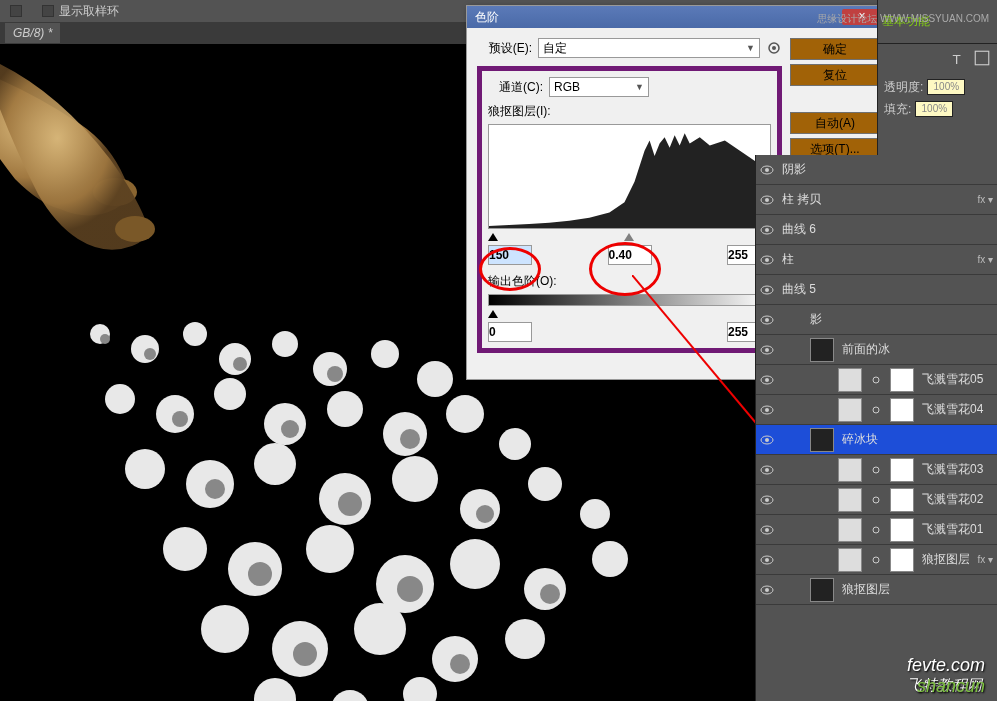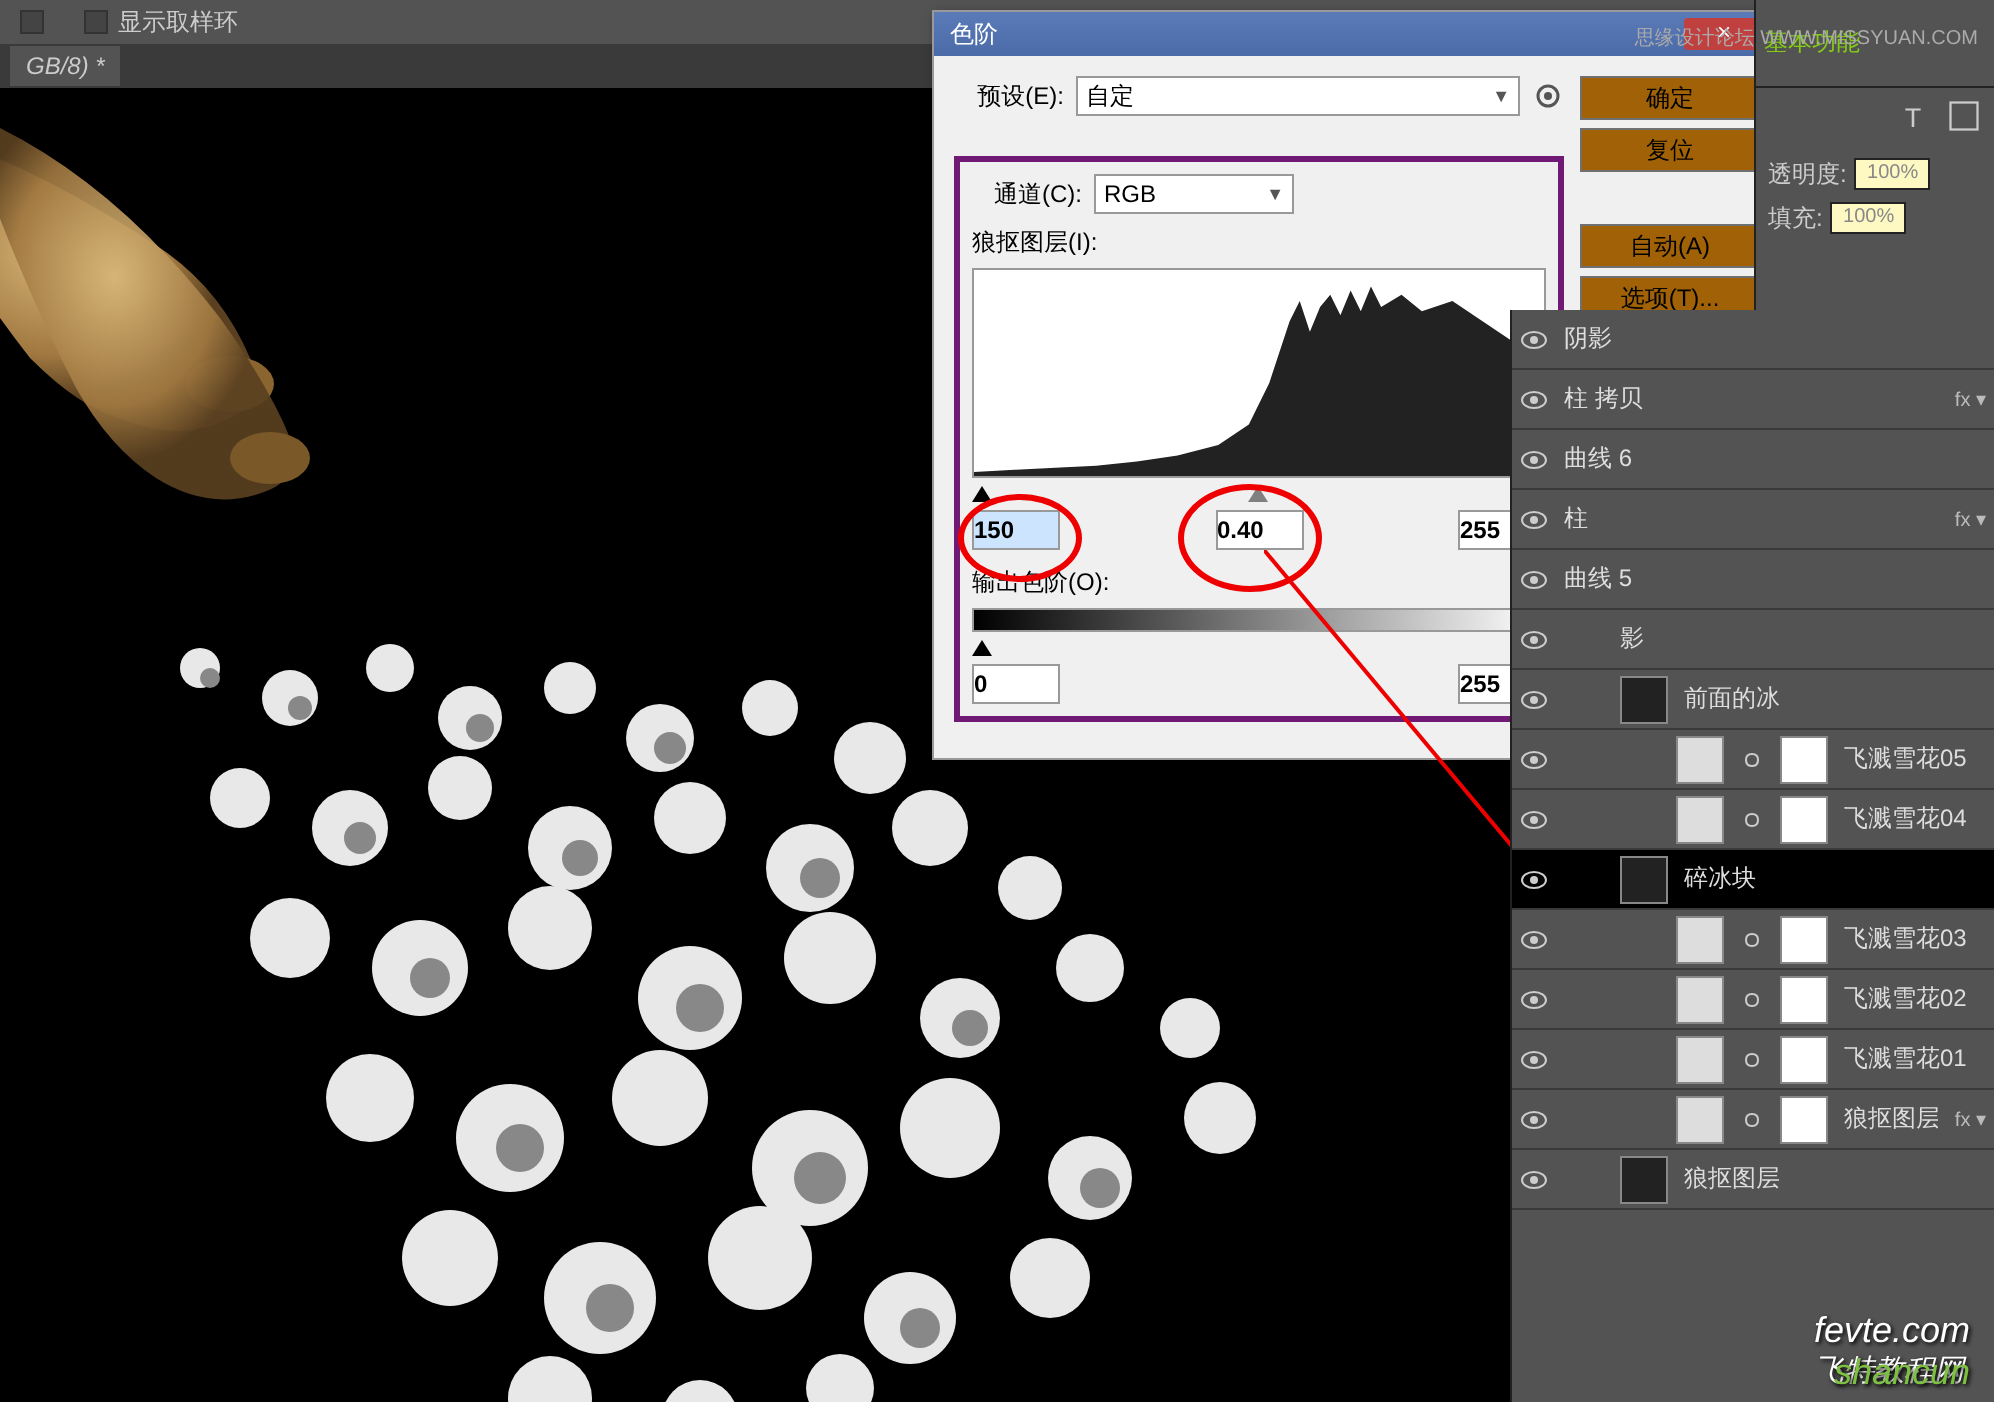--- a/index.html
+++ b/index.html
@@ -15,21 +15,21 @@
 .dialog-title{height:22px;background:linear-gradient(#5b7ab8,#4a6aa8);color:#fff;padding:3px 8px;display:flex;justify-content:space-between;align-items:center;}
 .close-btn{width:40px;height:16px;background:#c04040;color:#fff;text-align:center;line-height:14px;border-radius:2px;cursor:pointer;}
 .dialog-body{padding:10px;display:flex;gap:8px;}
 .dialog-left{flex:1;}
 .dialog-right{width:90px;display:flex;flex-direction:column;gap:4px;}
 .row{display:flex;align-items:center;gap:6px;margin-bottom:6px;}
 .label{width:55px;text-align:right;}
 .dropdown{flex:1;height:20px;border:1px solid #999;background:#fff;padding:0 4px;display:flex;align-items:center;justify-content:space-between;}
 .gear{width:16px;height:16px;}
 .btn{height:22px;border:1px solid #707070;background:#a16207;text-align:center;line-height:20px;cursor:pointer;}
-.fieldset{border:3px solid #701a75;padding:6px;margin-top:20px;}
+.fieldset{border:5px solid #701a75;padding:6px;margin-top:8px;}
 .histogram{height:105px;background:#fff;border:1px solid #999;margin-top:4px;position:relative;overflow:hidden;}
 .histo-svg{width:100%;height:100%;}
 .slider-track{height:10px;position:relative;margin-top:2px;}
 .tri{position:absolute;bottom:0;width:0;height:0;border-left:5px solid transparent;border-right:5px solid transparent;}
 .tri-black{border-bottom:8px solid #000;left:0;}
 .tri-gray{border-bottom:8px solid #808080;left:48%;}
 .tri-white{border-bottom:8px solid #fff;right:0;}
 .inputs-row{display:flex;justify-content:space-between;margin-top:4px;}
 .num-input{width:44px;height:20px;border:1px solid #999;background:#fff;text-align:left;line-height:18px;font-weight:bold;}
 .circle{position:absolute;border:3px solid #e00;border-radius:50%;pointer-events:none;}
@@ -38,21 +38,21 @@
 .eyedrop{width:18px;height:18px;}
 .preview-check{display:flex;align-items:center;gap:4px;}
 .right-panel{position:absolute;top:0;right:0;width:120px;height:701px;background:#535353;border-left:1px solid #222;}
 .rp-top{height:44px;border-bottom:1px solid #222;display:flex;align-items:center;justify-content:flex-end;padding:4px;}
 .rp-tool{width:18px;height:18px;}
 .rp-props{padding:4px 6px;color:#ccc;}
 .rp-prop-row{display:flex;align-items:center;gap:4px;height:22px;}
 .pct-box{width:38px;height:16px;background:#fef9c3;border:1px solid #222;color:#888;text-align:center;line-height:14px;font-size:10px;}
 .layers{position:absolute;top:155px;right:0;width:242px;height:546px;background:#535353;border-left:1px solid #222;}
 .layer-row{height:30px;display:flex;align-items:center;border-bottom:1px solid #3a3a3a;padding:0 4px;gap:8px;color:#ddd;}
-.layer-row.selected{background:#000000;}
+.layer-row.selected{background:#1d4ed8;}
 .eye{width:14px;height:14px;flex-shrink:0;}
 .thumb{width:24px;height:24px;background:#222;border:1px solid #888;flex-shrink:0;}
 .thumb.light{background:#ddd;}
 .link-ic{width:12px;height:12px;flex-shrink:0;}
 .mask-thumb{width:24px;height:24px;background:#fff;border:1px solid #888;flex-shrink:0;}
 .layer-name{flex:1;white-space:nowrap;overflow:hidden;}
 .fx-badge{color:#bbb;font-size:10px;}
 .indent{width:20px;flex-shrink:0;}
 .watermark{position:absolute;bottom:6px;right:12px;color:#fff;font-style:italic;}
 .wm1{font-size:18px;color:#fff;text-shadow:1px 1px 2px #000;}

